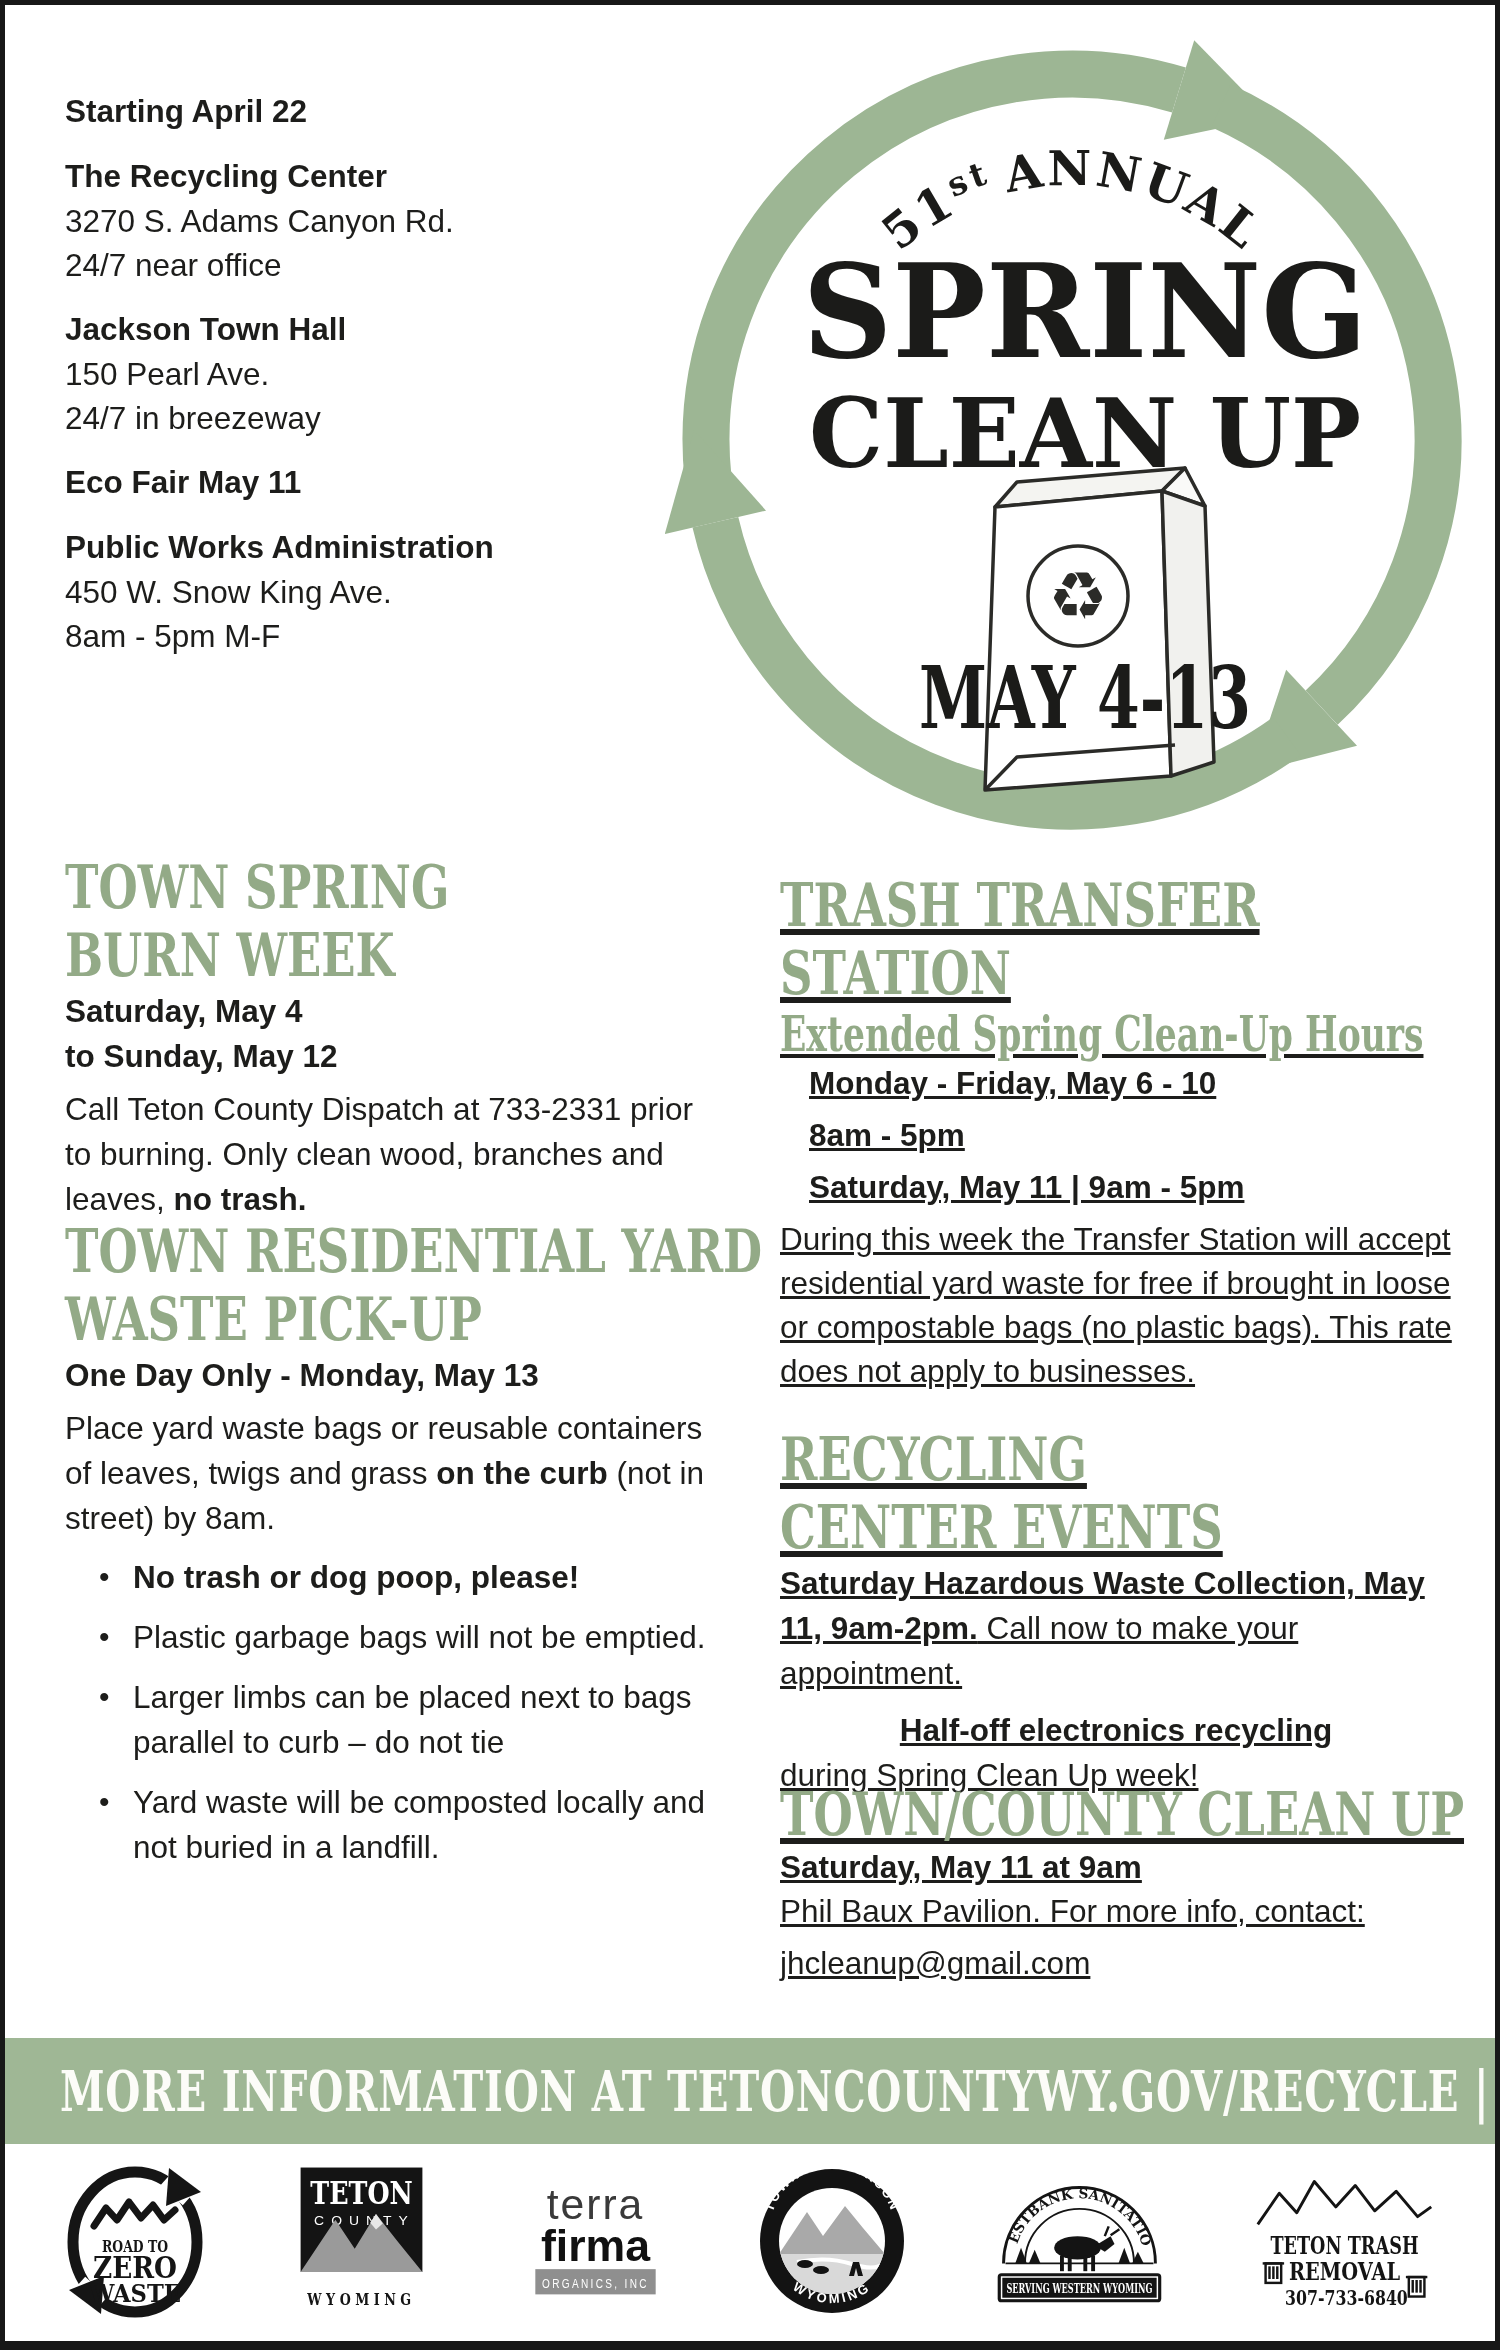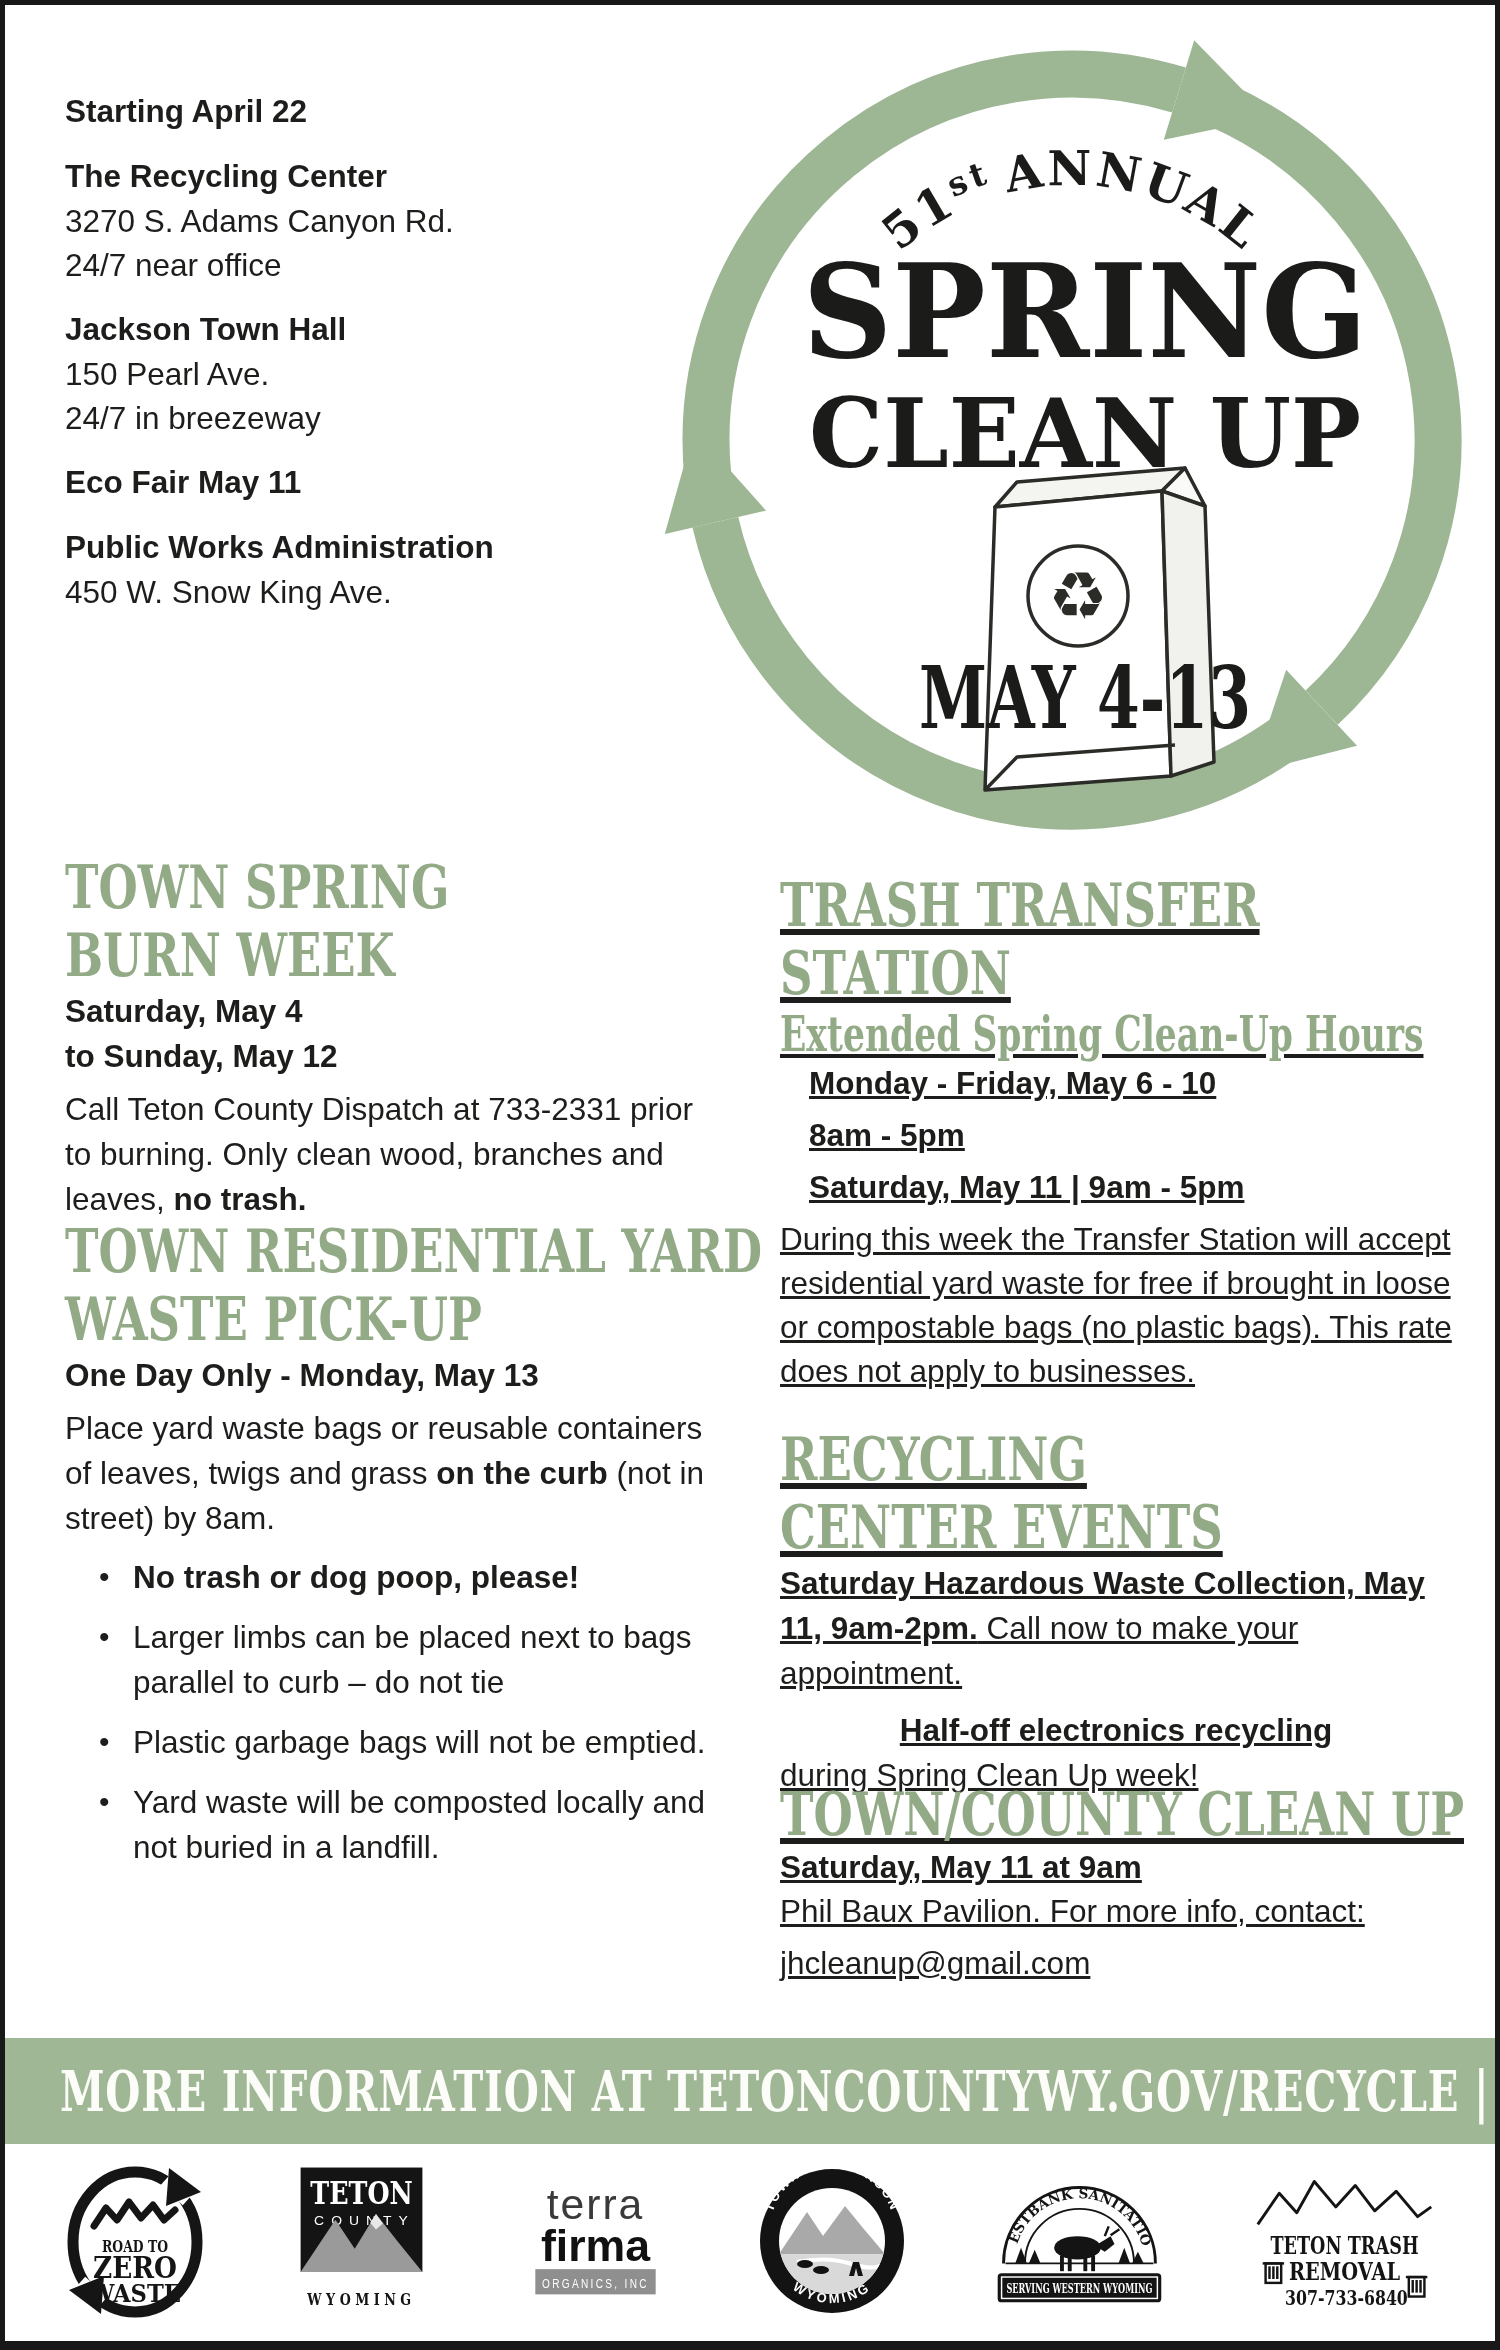--- a/index.html
+++ b/index.html
@@ -107,20 +107,21 @@
       <div class="vt">Jackson Town Hall</div>
       <div class="vl">150 Pearl Ave.</div>
       <div class="vl">24/7 in breezeway</div>
     </div>
     <div class="venue">
       <div class="vt">Eco Fair May 11</div>
     </div>
     <div class="venue">
       <div class="vt">Public Works Administration</div>
       <div class="vl">450 W. Snow King Ave.</div>
+      <div class="vl">8am - 5pm M-F</div>
     </div>
   </section>
 
   <section class="sec left-col" style="top:848px">
     <div class="h">
       <div class="hl">TOWN SPRING</div>
       <div class="hl">BURN WEEK</div>
     </div>
     <div class="sub">
       <span class="block">Saturday, May 4</span>
@@ -135,22 +136,22 @@
     <div class="h">
       <div class="hl">TOWN RESIDENTIAL YARD</div>
       <div class="hl">WASTE PICK-UP</div>
     </div>
     <div class="sub">One Day Only - Monday, May 13</div>
     <p class="body para-mt">
       <span>Place yard waste bags or reusable containers of leaves, twigs and grass </span><span class="b">on the curb</span><span> (not in street) by 8am.</span>
     </p>
     <ul class="bullets">
       <li><span class="b">No trash or dog poop, please!</span></li>
+      <li><span>Plastic garbage bags will not be emptied.</span></li>
       <li><span>Larger limbs can be placed next to bags parallel to curb – do not tie</span></li>
-      <li><span>Plastic garbage bags will not be emptied.</span></li>
       <li><span>Yard waste will be composted locally and not buried in a landfill.</span></li>
     </ul>
   </section>
 
   <section class="sec right-col" style="top:866px">
     <div class="h">
       <div class="hl">TRASH TRANSFER</div>
       <div class="hl">STATION</div>
     </div>
     <div class="subhead">Extended Spring Clean-Up Hours</div>

